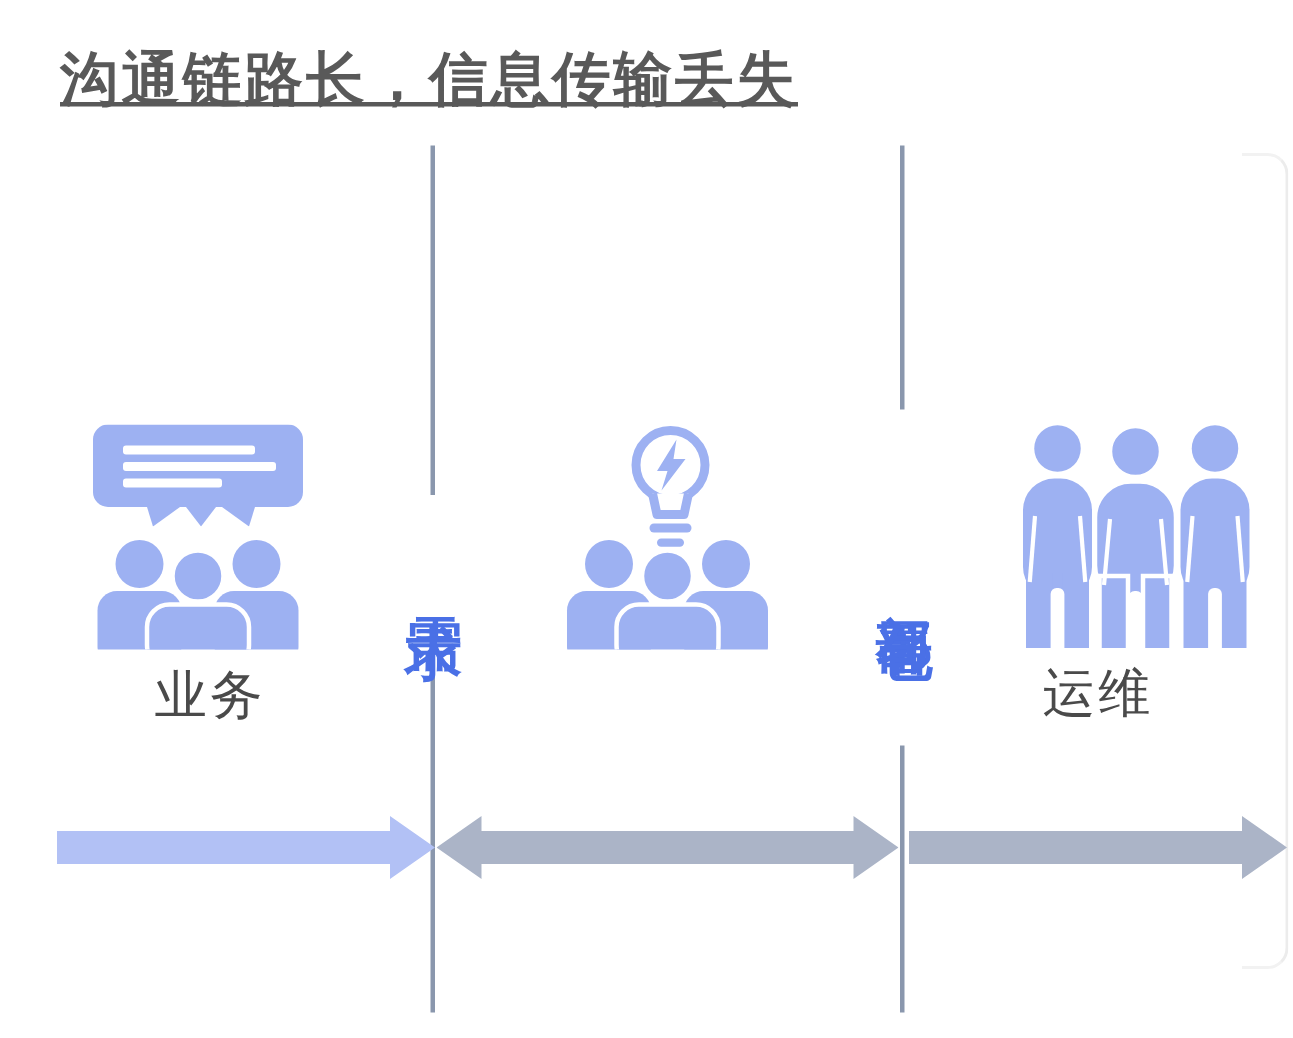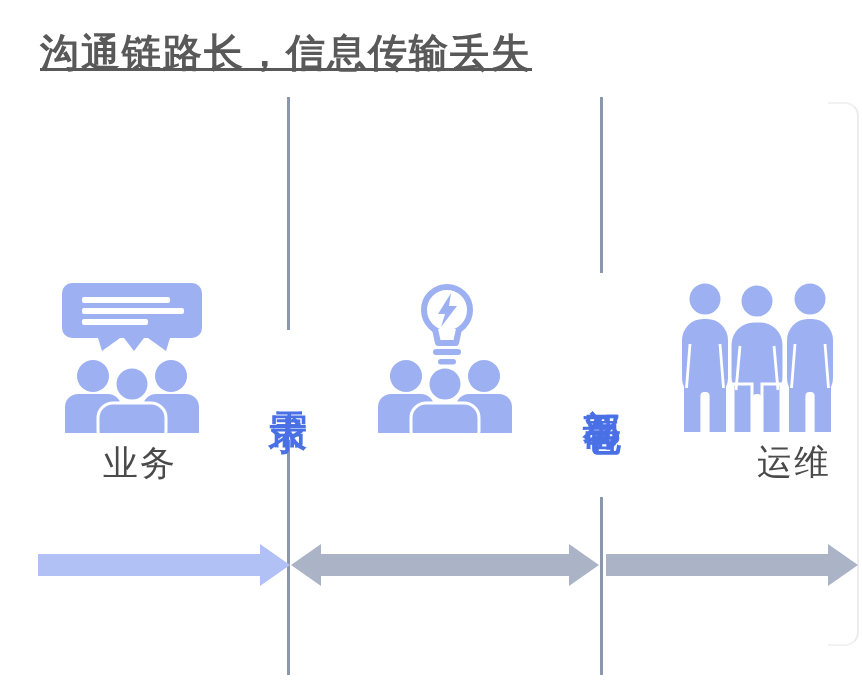--- a/index.html
+++ b/index.html
@@ -35,21 +35,21 @@
   .icon-group-1{left:62px;top:352px;}
   .icon-bulb{left:407px;top:281px;}
   .icon-group-2{left:375px;top:352px;}
   .icon-ops{left:675px;top:282px;}
   .section-label{
     position:absolute;transform:translateX(-50%);
     font-size:35px;color:#4A4A4A;letter-spacing:2px;white-space:nowrap;
   }
   .label-1{left:119px;top:440px;margin-left:21px;}
   .label-2{left:436px;top:440px;}
-  .label-3{left:794px;top:439px;}
+  .label-3{left:732px;top:439px;}
   .arrow{position:absolute;top:543px;display:block;}
   .arrow-1{left:38px;}
   .arrow-2{left:291px;}
   .arrow-3{left:606px;}
 </style>
 </head>
 <body>
 
 <div class="stage">
 

